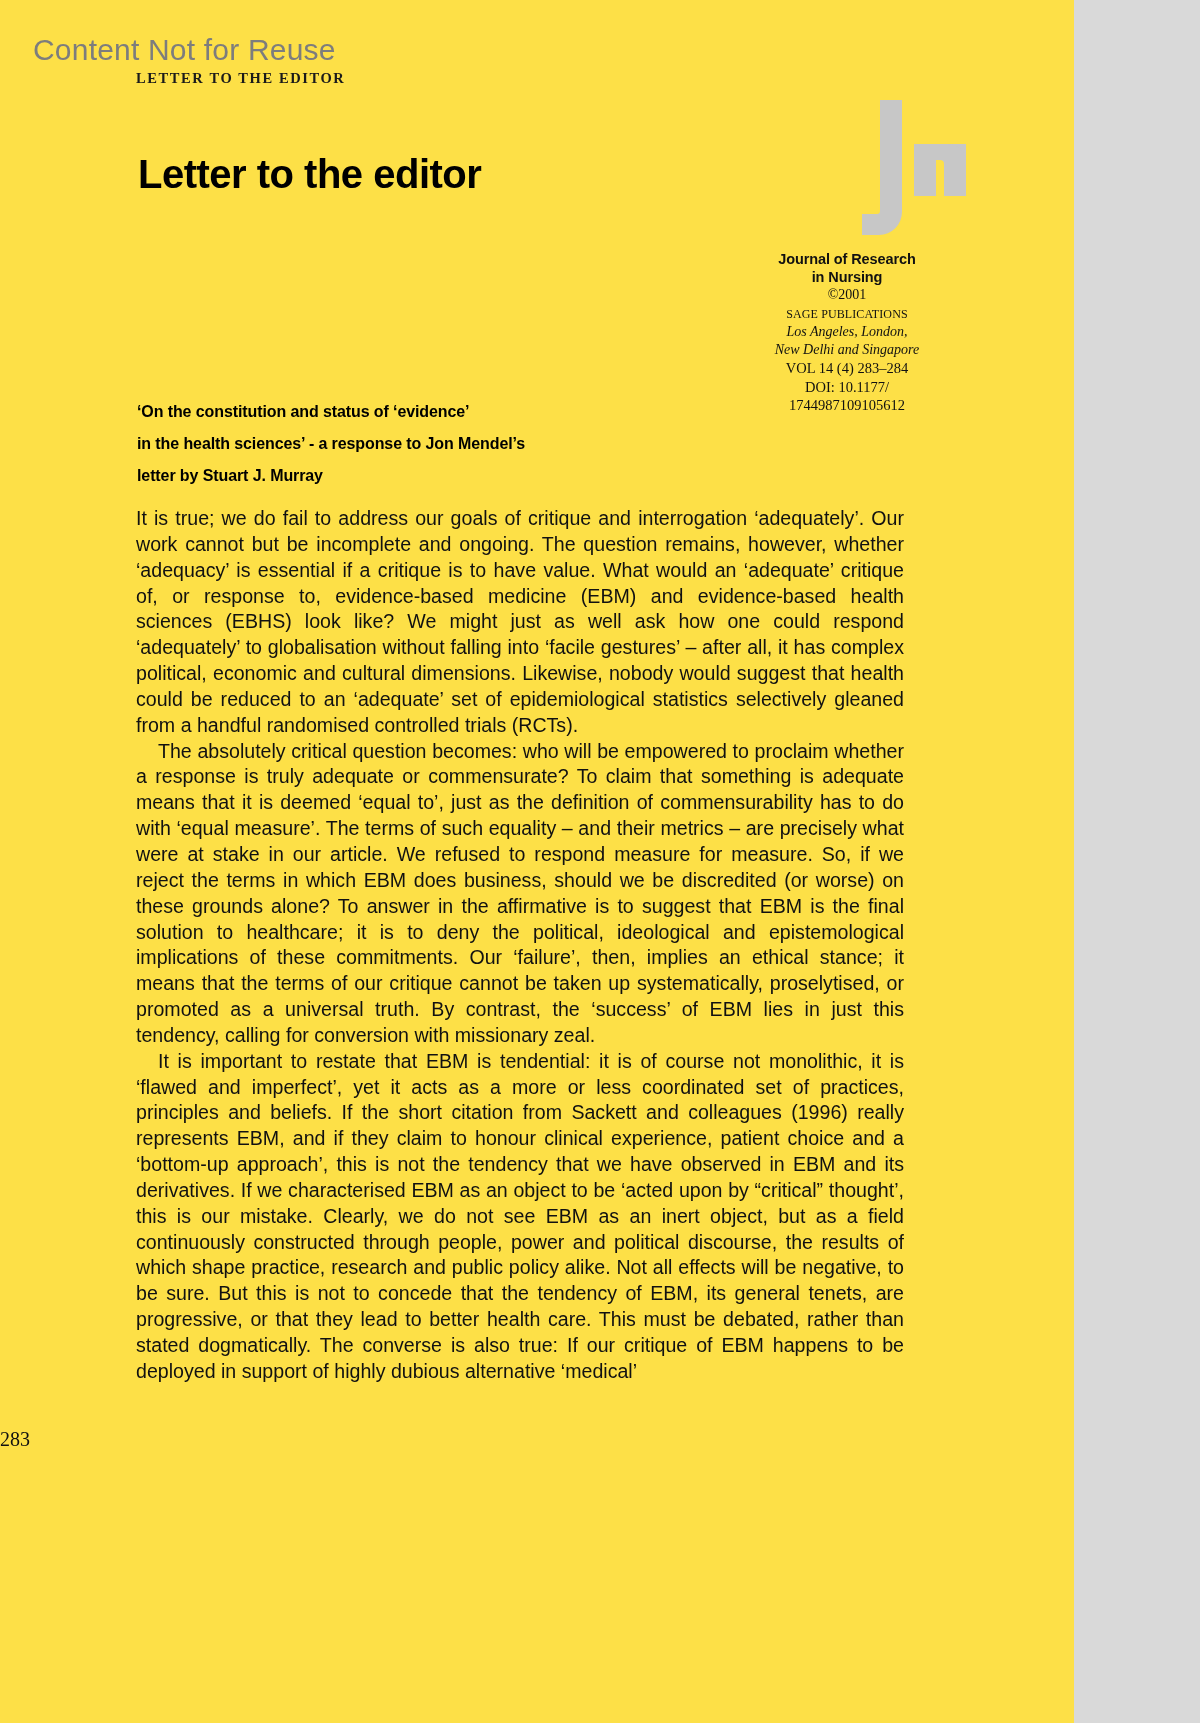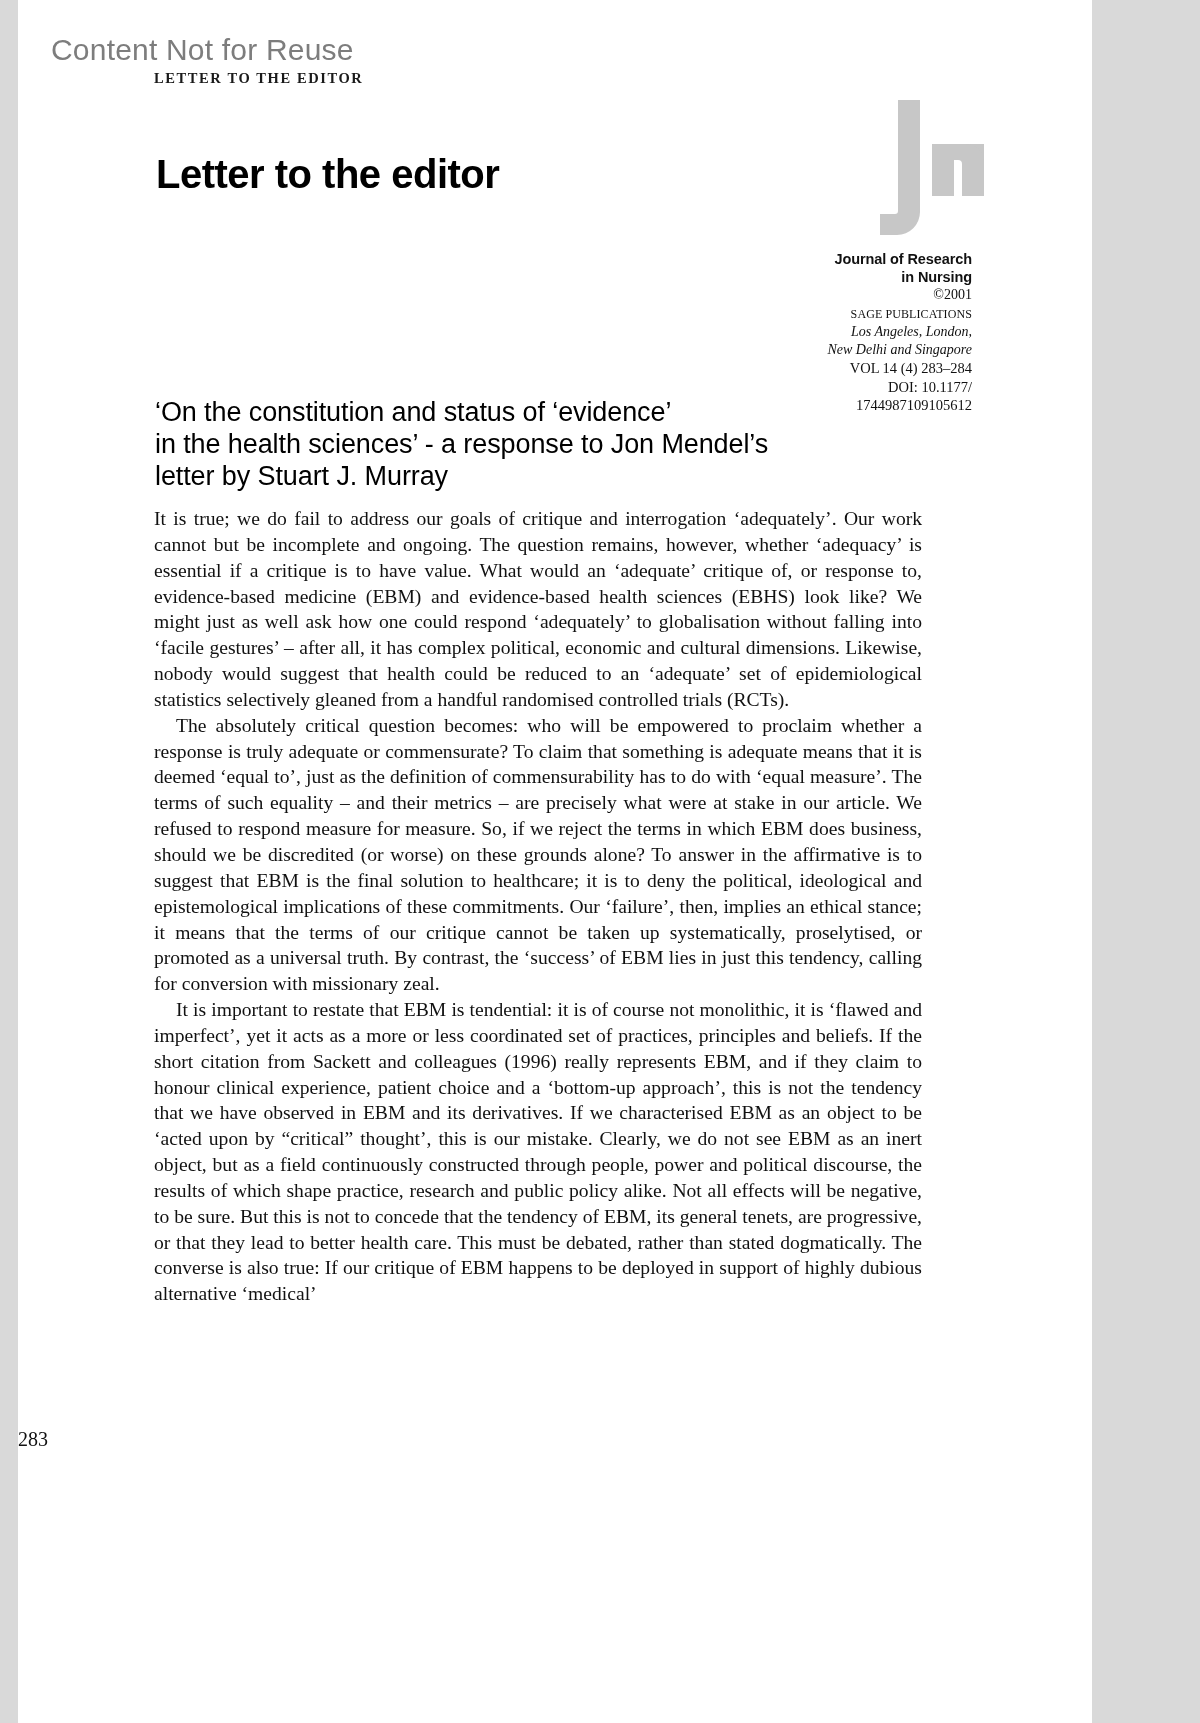--- a/index.html
+++ b/index.html
@@ -8,25 +8,25 @@
     background: #d9d9d9;
   }
   body {
     width: 1200px;
     height: 1723px;
     font-family: "Liberation Serif", serif;
     overflow: hidden;
   }
   .page {
     position: absolute;
-    left: 18px;
+    left: 0;
     top: 0;
     width: 1074px;
     height: 1723px;
-    background: #ffffff;
+    background: #fde047;
   }
   .watermark {
     position: absolute;
     left: 33px;
     top: 33px;
     font-family: "Liberation Sans", sans-serif;
     font-size: 30px;
     color: #7d7d7d;
     letter-spacing: 0.2px;
     white-space: nowrap;
@@ -62,21 +62,21 @@
     width: 110px;
     height: 135px;
   }
   .logo svg { display: block; }
 
   .imprint {
     position: absolute;
     left: 740px;
     top: 251px;
     width: 214px;
-    text-align: right;
+    text-align: center;
     font-family: "Liberation Serif", serif;
     font-size: 14.5px;
     line-height: 18.6px;
     color: #111;
   }
   .imprint .jname {
     font-family: "Liberation Sans", sans-serif;
     font-weight: bold;
     font-size: 14.5px;
     line-height: 17.5px;
@@ -93,33 +93,33 @@
   .imprint .vol { font-size: 14.5px; }
   .imprint .doi { font-size: 14.5px; }
   .imprint .doinum { font-size: 14.5px; }
 
   .article-title {
     position: absolute;
     left: 137px;
     top: 396px;
     width: 800px;
     font-family: "Liberation Sans", sans-serif;
-    font-weight: normal;
-    font-size: 27px;
+    font-weight: bold;
+    font-size: 16px;
     line-height: 32px;
     color: #000;
     letter-spacing: -0.1px;
   }
 
   .body-text {
     position: absolute;
     left: 136px;
     top: 506px;
     width: 768px;
-    font-family: Liberation Serif, serif;
+    font-family: Liberation Sans, sans-serif;
     font-size: 19.6px;
     line-height: 25.85px;
     color: #111;
     text-align: justify;
     text-justify: inter-word;
   }
   .body-text p {
     margin: 0;
     text-indent: 0;
   }

